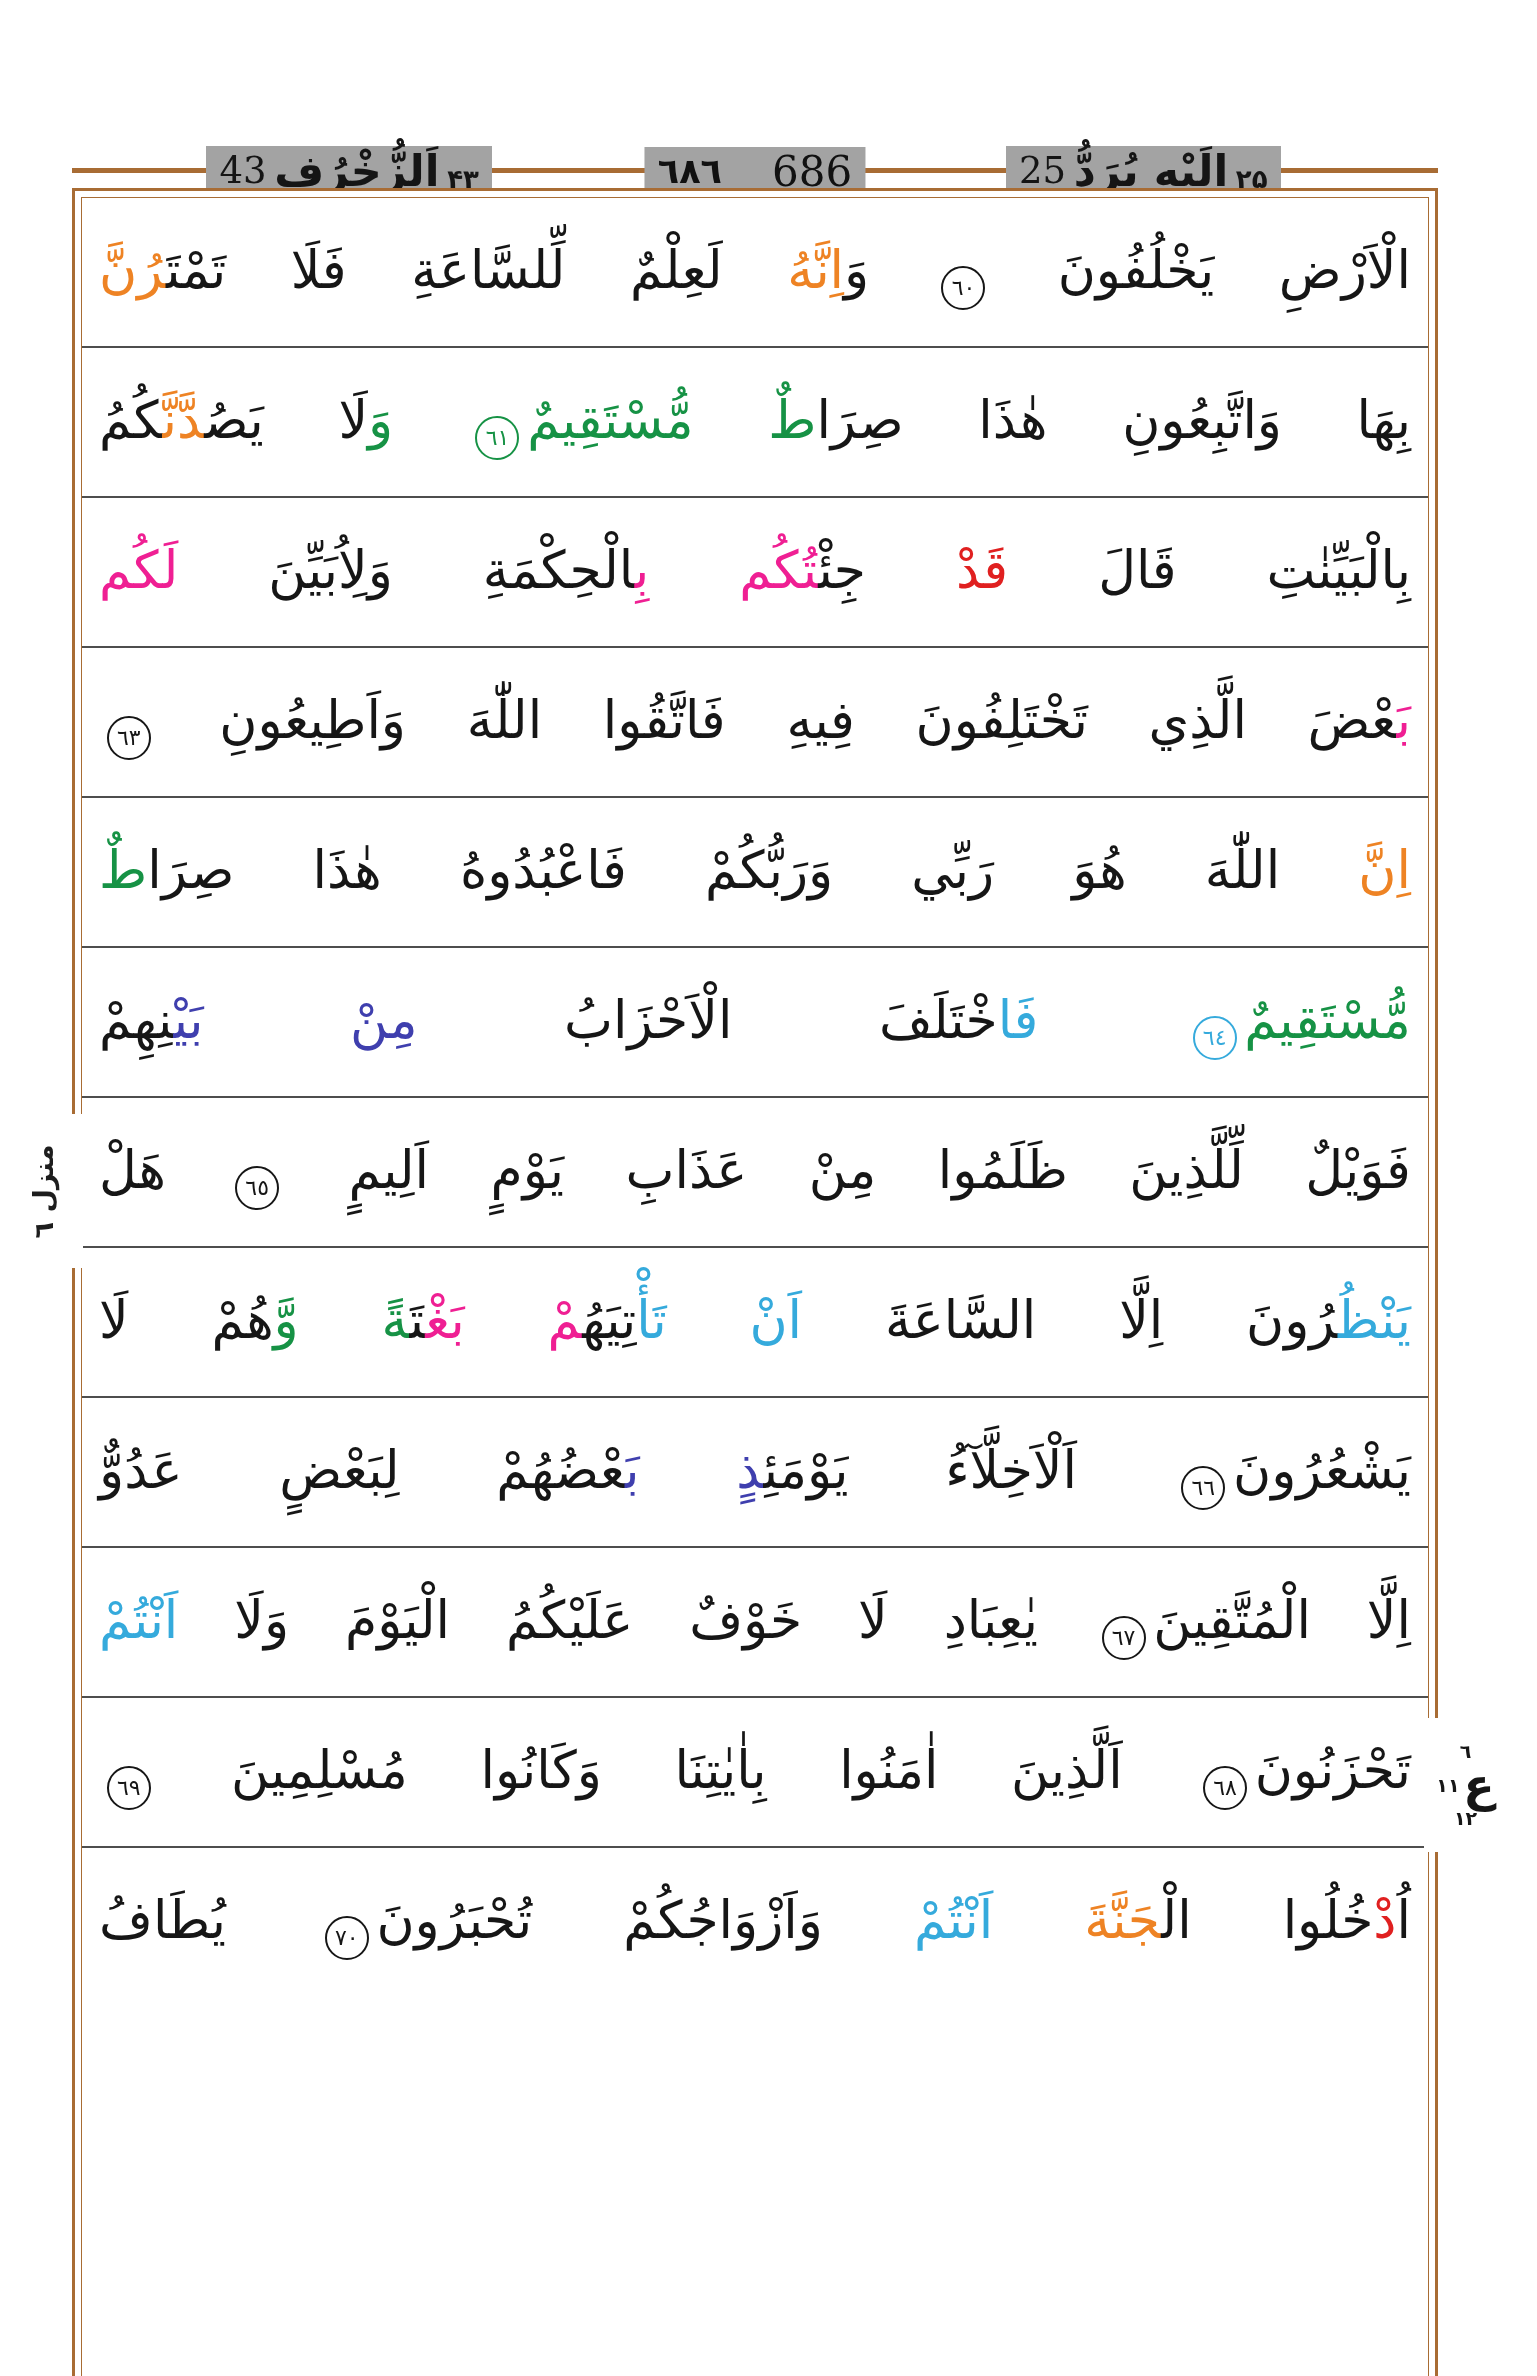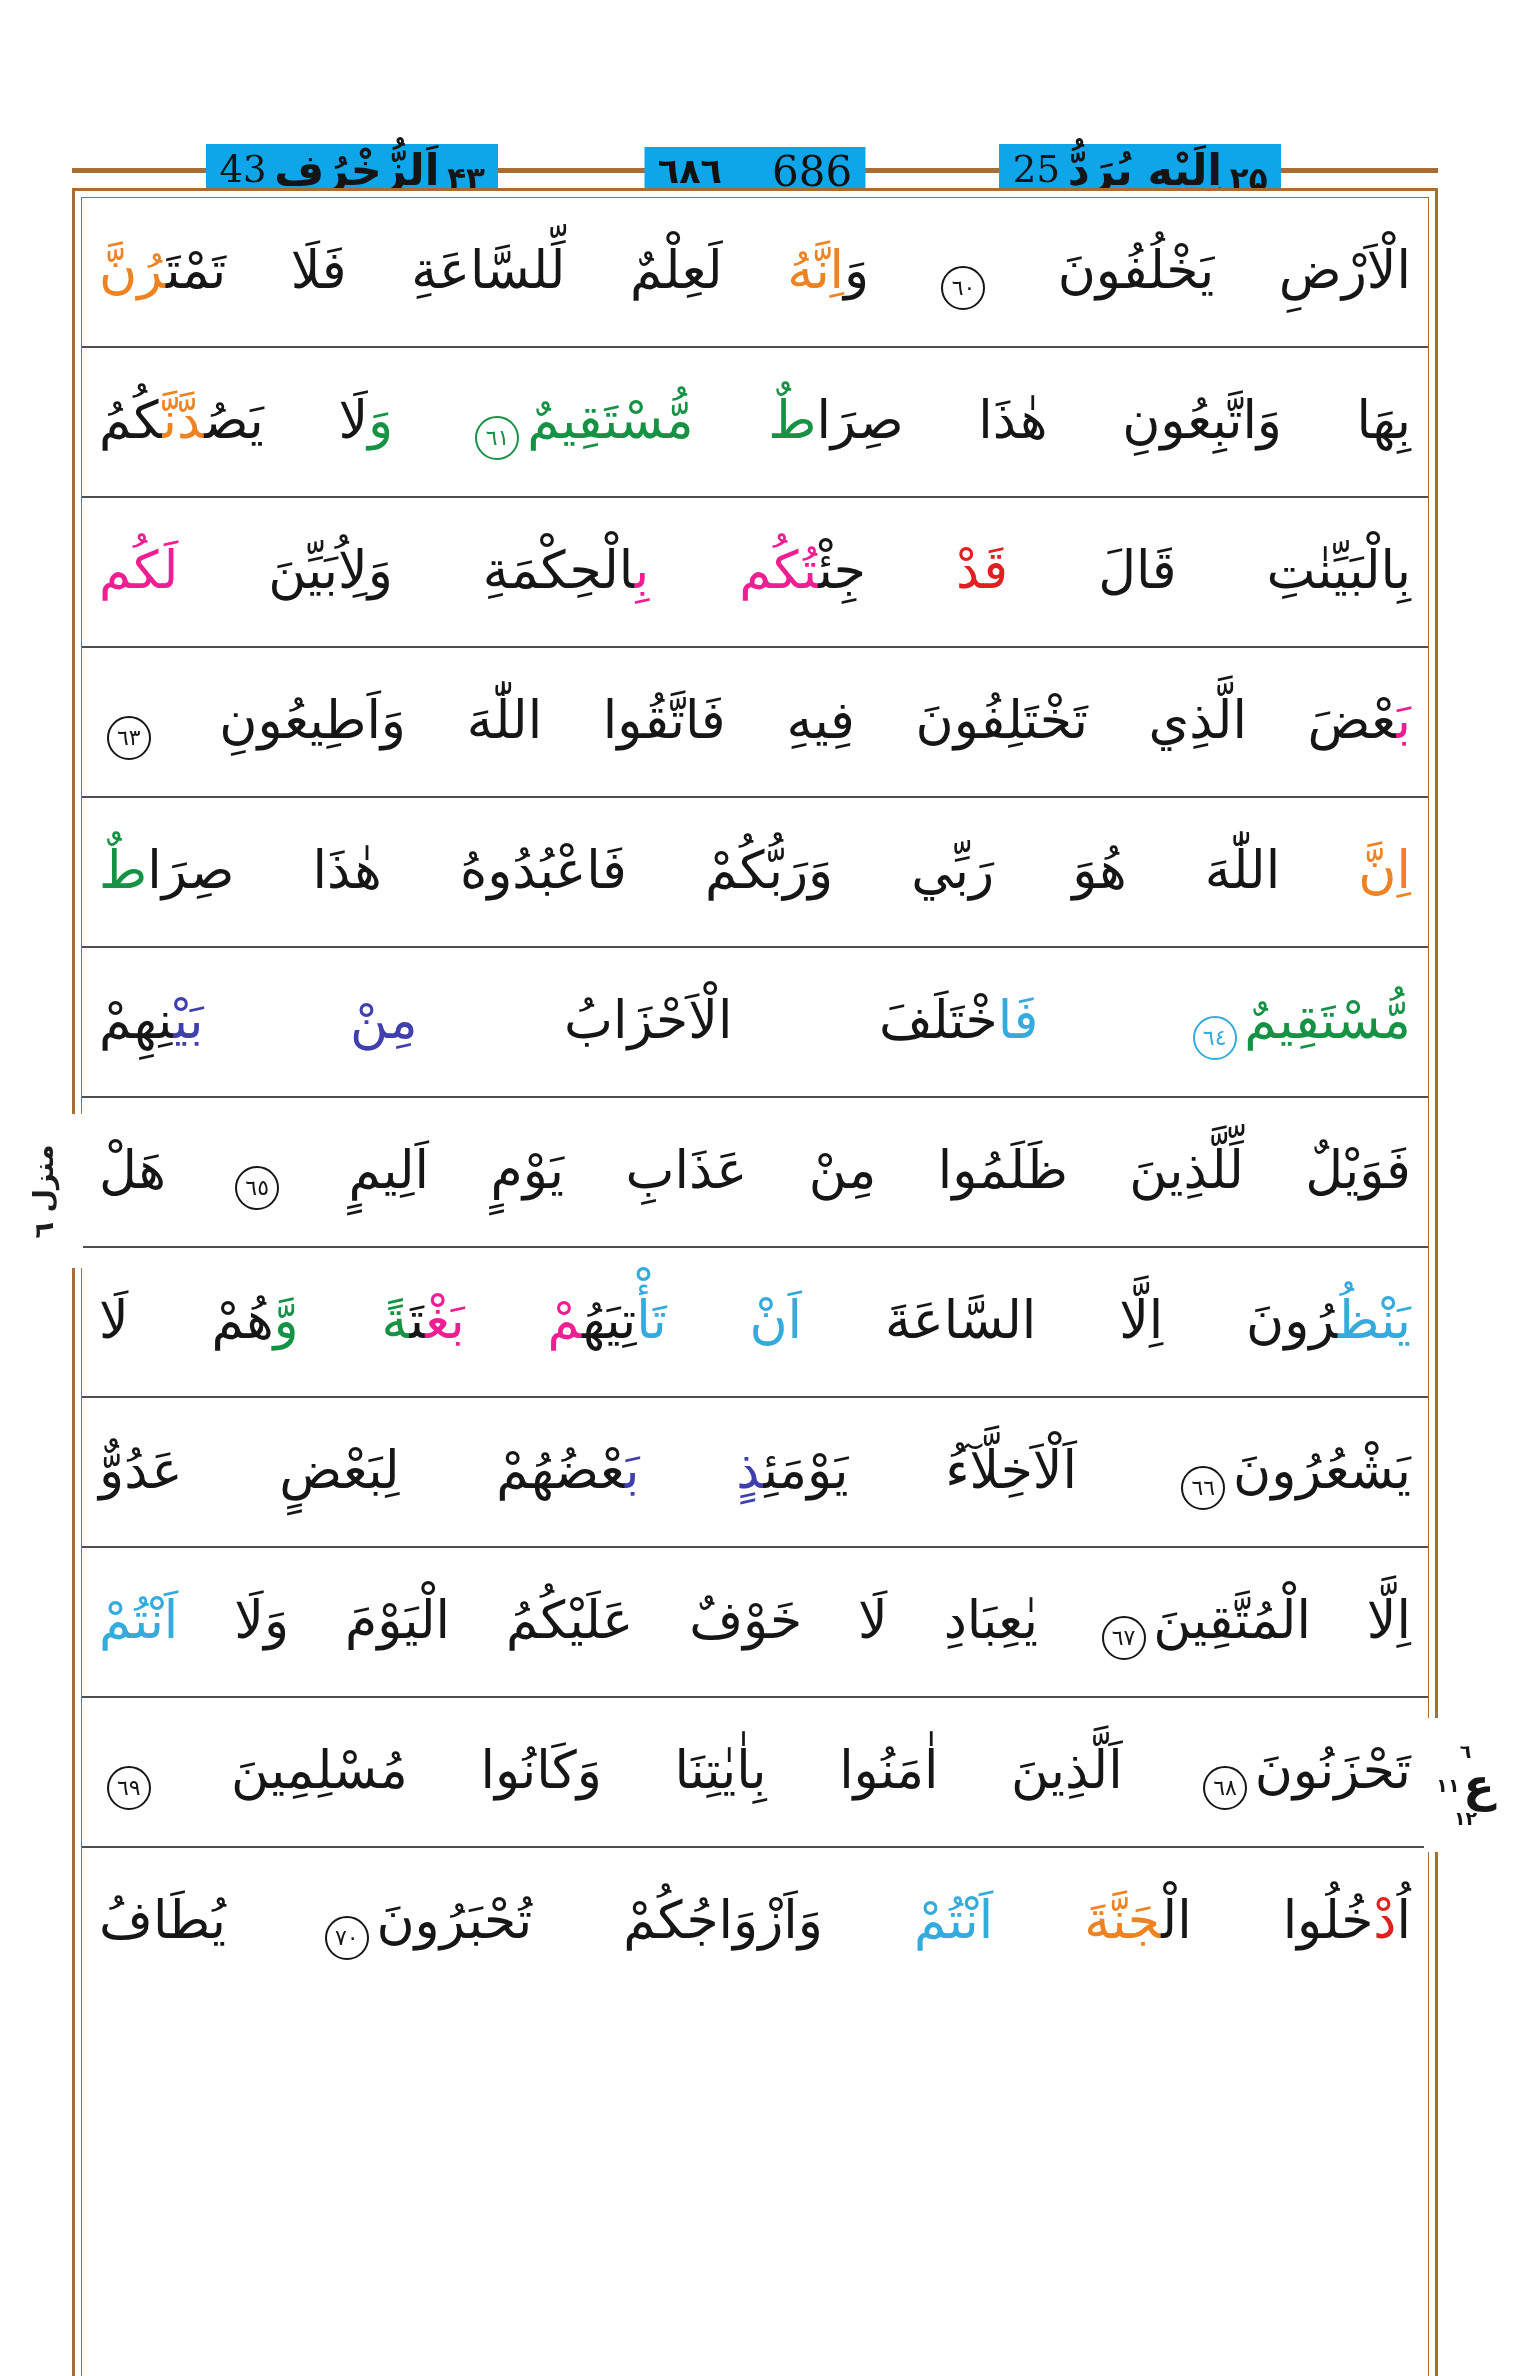--- a/index.html
+++ b/index.html
@@ -4,29 +4,29 @@
 <style>
   html,body{margin:0;padding:0;background:#ffffff;}
   #page{
     position:relative;width:1537px;height:2377px;background:#ffffff;
     font-family:"DejaVu Sans",sans-serif;overflow:hidden;
   }
   
   .header{position:absolute;left:72px;top:111px;width:1366px;height:75px;}
   .header .rule{position:absolute;left:0;right:0;bottom:13.4px;height:4.8px;background:var(--c-brown);}
   .hlabel{
-    position:absolute;bottom:-9.6px;background:#0ea5e9;padding:0 13.4px;
+    position:absolute;bottom:-9.6px;background:#a3a3a3;padding:0 13.4px;
     display:flex;align-items:center;gap:7.7px;direction:ltr;white-space:nowrap;
   }
   .hlabel.surah{left:134px;}
   .hlabel.pagenum{left:50%;transform:translateX(-50%);gap:50px;}
   .hlabel.juz{right:157px;}
   .hname{font-size:43px;font-weight:bold;color:#151515;}
   .hlat{font-size:37px;font-family:"DejaVu Serif","Liberation Serif",serif;color:#151515;}
-  .harab{font-size:31px;font-weight:bold;color:#151515;margin-top:16px;}
+  .harab{font-size:26px;font-weight:bold;color:#151515;margin-top:16px;}
   .pagenum .arnum{font-size:35px;font-weight:bold;color:#111;}
   .pagenum .latnum{font-size:42px;font-family:"DejaVu Serif","Liberation Serif",serif;color:#111;}
   
   .frame{
     position:absolute;left:72px;top:188px;width:1366px;height:2257px;
     border:3.8px solid var(--c-brown);box-sizing:border-box;background:#fff;
   }
   .frame-inner{
     position:absolute;inset:5.8px;border:1.9px solid var(--c-brown);
     display:flex;flex-direction:column;

